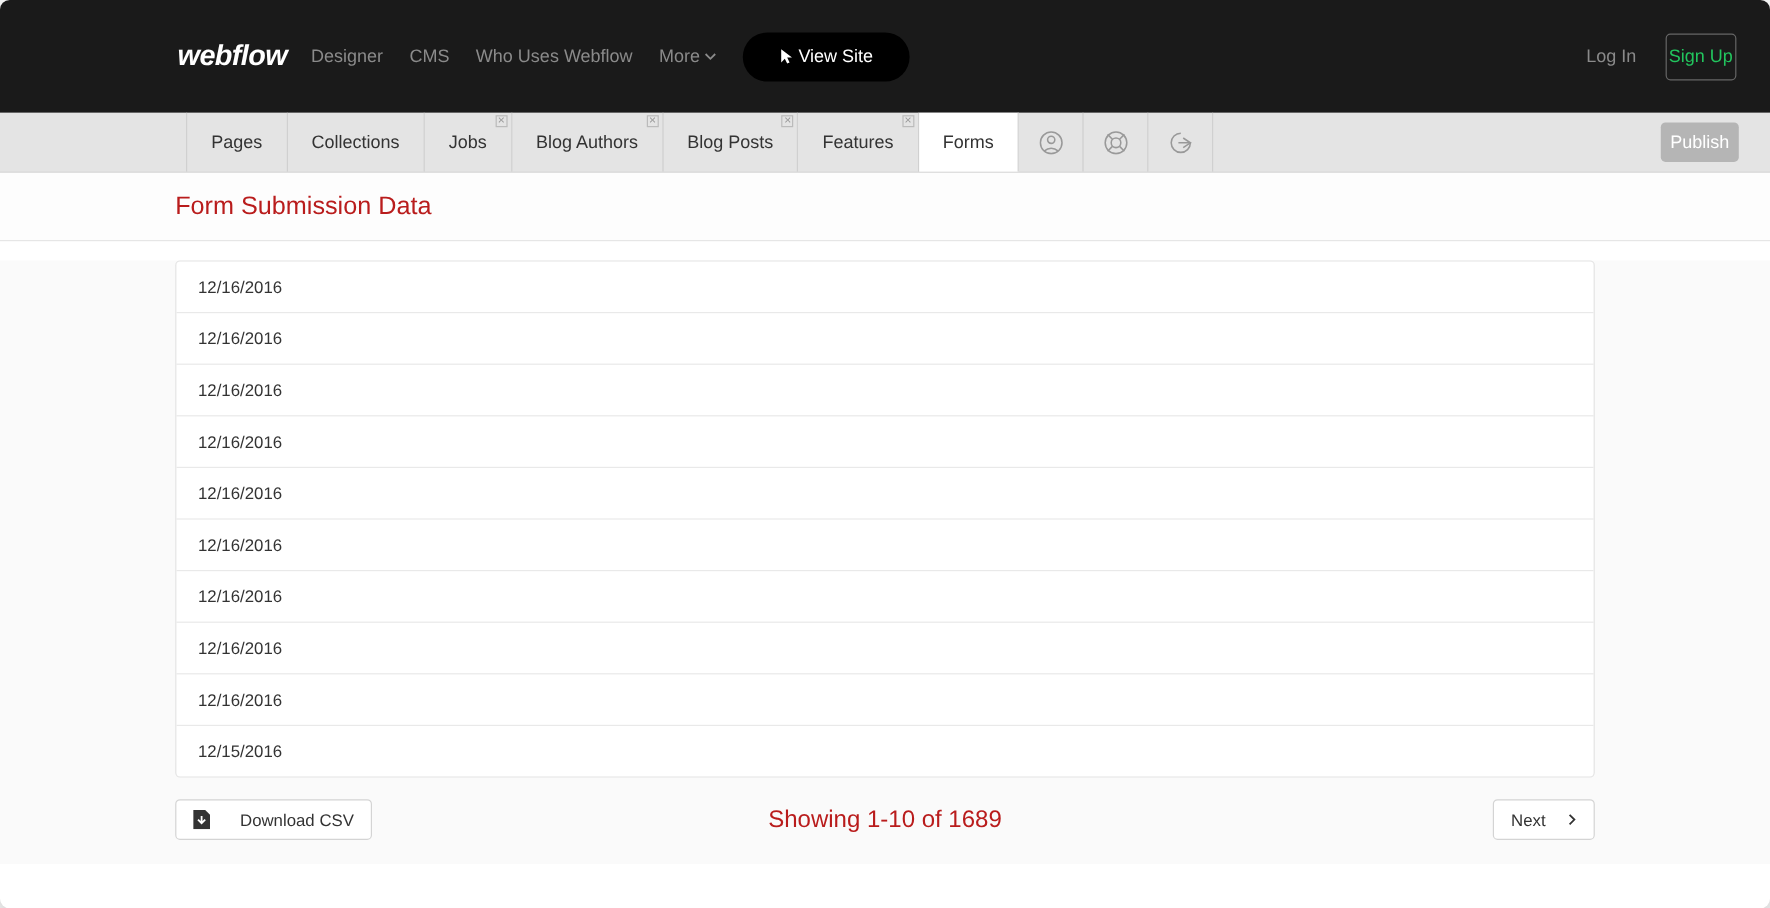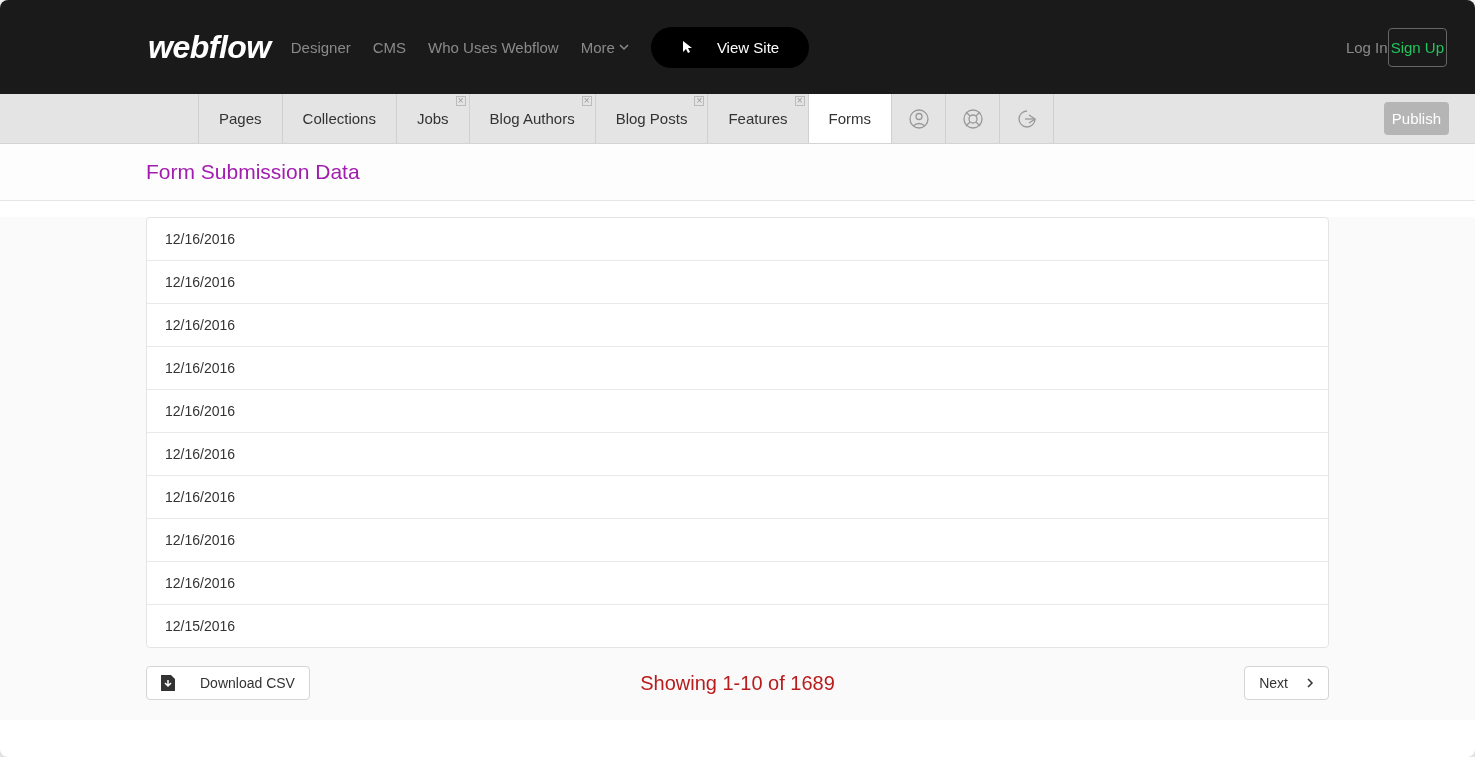--- a/index.html
+++ b/index.html
@@ -18,39 +18,39 @@
     background: #1a1a1a;
     height: 94px;
     display: flex;
     align-items: center;
     padding: 0 28px;
   }
   .logo {
     color: #fff;
     font-weight: 700;
     font-style: italic;
-    font-size: 32px;
+    font-size: 24px;
     margin-left: 120px;
     margin-right: 20px;
     letter-spacing: -0.5px;
   }
   .topnav { display: flex; align-items: center; gap: 22px; }
   .topnav-link { color: #8a8a8a; font-size: 15px; cursor: pointer; display: flex; align-items: center; gap: 4px;}
   .view-site-btn {
     background: #000;
     color: #fff;
     padding: 12px 30px;
     border-radius: 40px;
     font-size: 15px;
     display: flex;
     align-items: center;
-    gap: 24px;
-    cursor: pointer;
-  }
-  .topnav-right { margin-left: auto; display: flex; align-items: center; }
+    gap: 4px;
+    cursor: pointer;
+  }
+  .topnav-right { margin-left: auto; display: flex; align-items: center; gap: 24px; }
   .signup-btn {
     border: 1px solid #666;
     color: #22c55e;
     padding: 10px 2px;
     border-radius: 4px;
     font-size: 15px;
     cursor: pointer;
   }
 
   
@@ -65,21 +65,21 @@
   .tab {
     position: relative;
     padding: 0 20px;
     display: flex;
     align-items: center;
     font-size: 15px;
     color: #333;
     border-right: 1px solid #d0d0d0;
     cursor: pointer;
   }
-  .tab.first { border-left: 1px solid #d0d0d0; margin-left: 43px; }
+  .tab.first { border-left: 1px solid #d0d0d0; }
   .tab.active { background: #fff; }
   .tab-close {
     position: absolute;
     top: 2px; right: 3px;
     font-size: 10px;
     color: #999;
     border: 1px solid #bbb;
     width: 10px; height: 10px;
     line-height: 8px;
     text-align: center;
@@ -100,21 +100,21 @@
     font-size: 15px;
     cursor: pointer;
   }
 
   
   .page-header {
     background: #fdfdfd;
     border-bottom: 1px solid #e6e6e6;
     padding: 16px 0 16px 146px;
     font-size: 21px;
-    color: #a21caf;
+    color: #b91c1c;
   }
 
   
   .content {
     background: #fafafa;
     padding: 0 0 20px 0;
   }
   .data-list {
     margin: 16px 146px;
     background: #fff;

